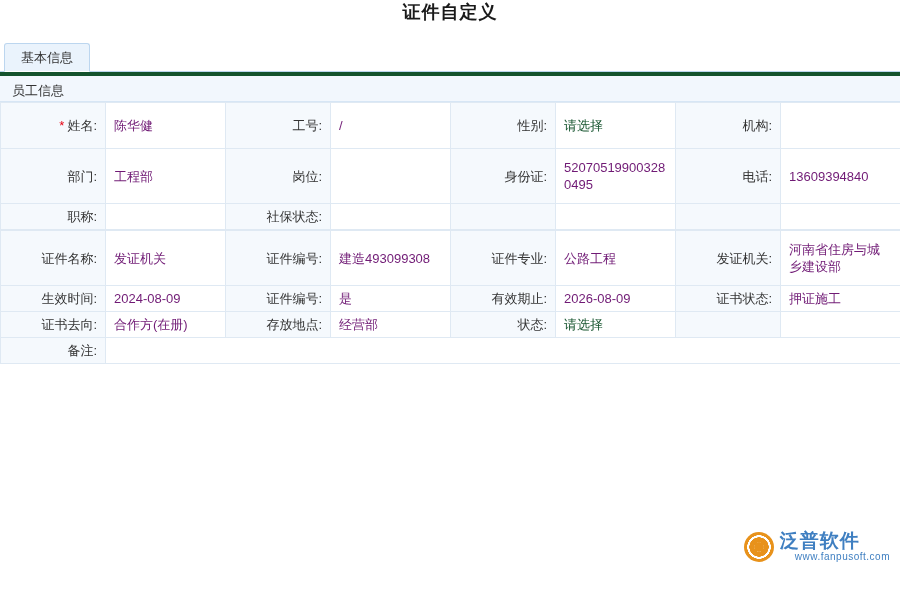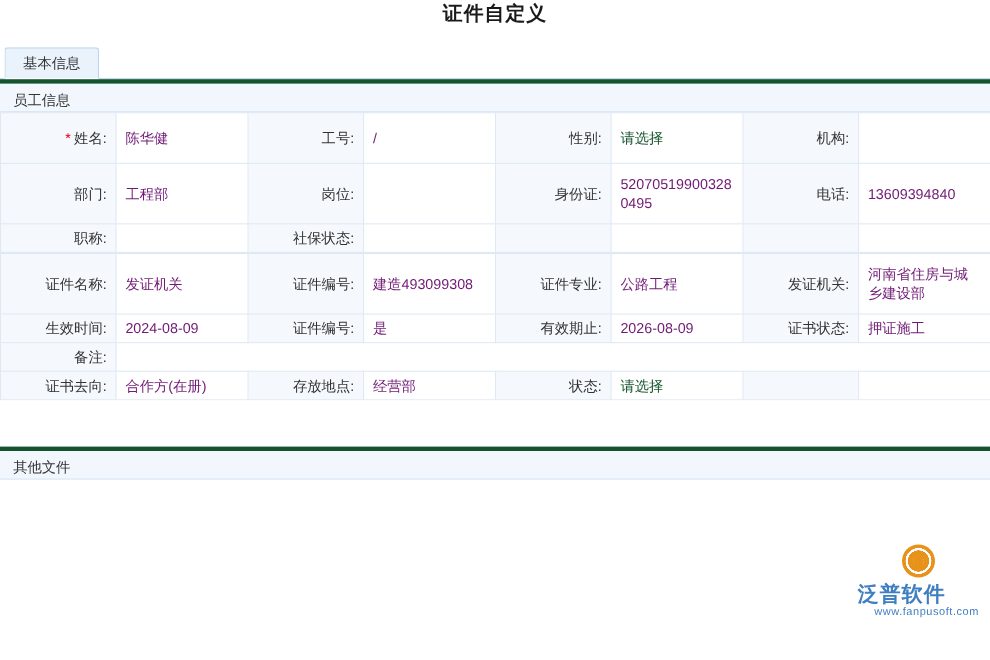--- a/index.html
+++ b/index.html
@@ -104,21 +104,20 @@
     height: 42px;
     background: #ffffff;
   }
   .logo {
     position: absolute;
     right: 10px;
     bottom: 38px;
     display: flex;
     align-items: center;
     gap: 6px;
-    flex-direction: column;
   }
   .logo-mark {
     width: 30px; height: 30px;
     border-radius: 50%;
     background: radial-gradient(circle at 50% 50%, #ffffff 0 22%, #e8921b 23% 45%, #ffffff 46% 55%, #e8921b 56% 100%);
     position: relative;
     flex: none;
   }
   .logo-mark::after {
     content: "";
@@ -209,39 +208,38 @@
       <td class="lbl">生效时间:</td>
       <td class="val">2024-08-09</td>
       <td class="lbl">证件编号:</td>
       <td class="val">是</td>
       <td class="lbl">有效期止:</td>
       <td class="val">2026-08-09</td>
       <td class="lbl">证书状态:</td>
       <td class="val">押证施工</td>
     </tr>
     <tr>
-      <td class="lbl">备注:</td>
-      <td class="val" colspan="7"></td>
-    </tr>
-    <tr>
       <td class="lbl">证书去向:</td>
       <td class="val">合作方(在册)</td>
       <td class="lbl">存放地点:</td>
       <td class="val">经营部</td>
       <td class="lbl">状态:</td>
       <td class="val placeholder">请选择</td>
       <td class="lbl"></td>
       <td class="val"></td>
     </tr>
+    <tr>
+      <td class="lbl">备注:</td>
+      <td class="val" colspan="7"></td>
+    </tr>
   </tbody>
     </table>
 
   <div class="footer-blank"></div>
 
-  <div class="section-head">其他文件</div>
 
   <div class="logo">
     <div class="logo-mark"></div>
     <div class="logo-text">
       <div class="logo-cn">泛普软件</div>
       <div class="logo-en">www.fanpusoft.com</div>
     </div>
   </div>
 
 </div>

